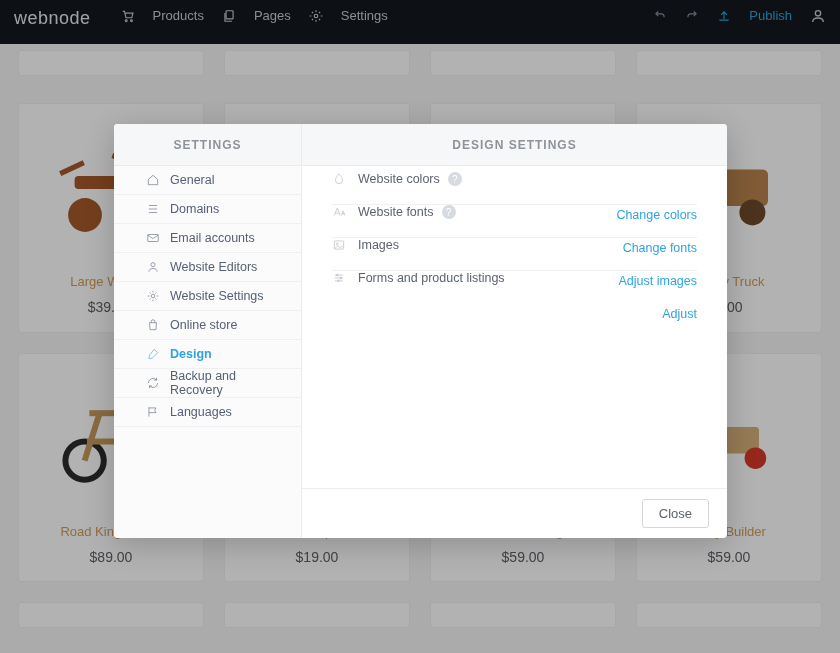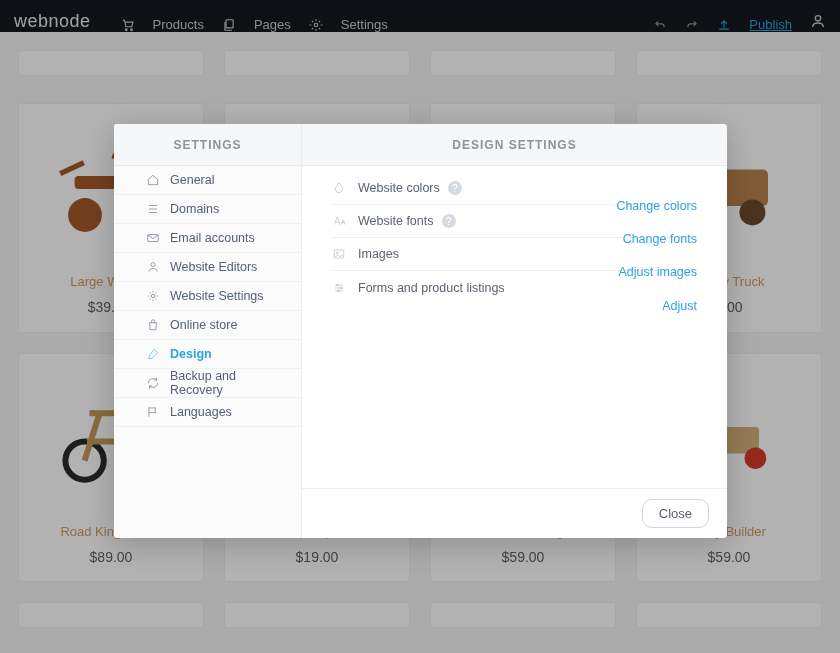--- a/index.html
+++ b/index.html
@@ -6,35 +6,35 @@
   body {
     font-family: -apple-system, BlinkMacSystemFont, "Segoe UI", Arial, sans-serif;
     width: 840px;
     height: 653px;
     overflow: hidden;
     background: #f5f5f5;
     position: relative;
   }
   
   .topbar {
-    height: 32px;
+    height: 44px;
     background: #14181f;
     display: flex;
-    align-items: flex-end;
-    padding: 0 14px;
+    align-items: flex-start;
+    padding: 8px 14px;
     color: #c7cbd1;
     font-size: 13px;
     gap: 18px;
   }
   .brand { font-size: 18px; font-weight: 500; letter-spacing: 0.5px; color: #e7e9ed; margin-right: 12px; }
   .tb-item { display: flex; align-items: center; gap: 18px; cursor: pointer; }
   .tb-spacer { flex: 1; }
   .tb-icn { width: 14px; height: 14px; display: inline-flex; align-items: center; justify-content: center; }
   .tb-icn svg { width: 14px; height: 14px; }
-  .publish { color: #2ea3e0; text-decoration: underline; }
+  .publish { color: #2ea3e0; }
   .user-icn svg { width: 16px; height: 16px; }
 
   
   .bg {
     position: absolute;
     top: 32px; left: 0; right: 0; bottom: 0;
     padding: 18px;
     display: grid;
     grid-template-columns: repeat(4, 1fr);
     gap: 20px;
@@ -106,21 +106,21 @@
     cursor: pointer;
   }
   .side-item.active { color: #2ea3e0; font-weight: 600; }
   .side-item .sicn { width: 14px; height: 14px; display: flex; align-items: center; justify-content: center; }
   .side-item .sicn svg { width: 14px; height: 14px; stroke: currentColor; fill: none; }
 
   .mright { flex: 1; display: flex; flex-direction: column; }
   .right-body { flex: 1; padding: 6px 30px 0 30px; }
   .opt-row {
     display: flex;
-    align-items: center;
+    align-items: flex-start;
     height: 33px;
     border-bottom: 1px solid #eef0f2;
     font-size: 12.5px;
   }
   .opt-row:last-child { border-bottom: none; }
   .opt-icn { width: 14px; height: 14px; margin-right: 12px; display: inline-flex; }
   .opt-icn svg { width: 14px; height: 14px; stroke: #a8b0bb; fill: none; }
   .opt-label { color: #5b636f; }
   .opt-help { width: 14px; height: 14px; border-radius: 50%; background: #d6dbe1; color: #fff; font-size: 10px; display: inline-flex; align-items: center; justify-content: center; margin-left: 8px; cursor: pointer; }
   .opt-spacer { flex: 1; }
@@ -134,21 +134,21 @@
     align-items: center;
     justify-content: flex-end;
     padding-right: 18px;
   }
   .btn-close {
     border: 1px solid #d3d7dd;
     background: #fff;
     color: #5a616b;
     font-size: 13px;
     padding: 6px 16px;
-    border-radius: 10px;
+    border-radius: 3px;
     cursor: pointer;
   }
 </style>
 </head>
 <body>
 
 <div class="topbar">
   <span class="brand">webnode</span>
 
   <span class="tb-item">

